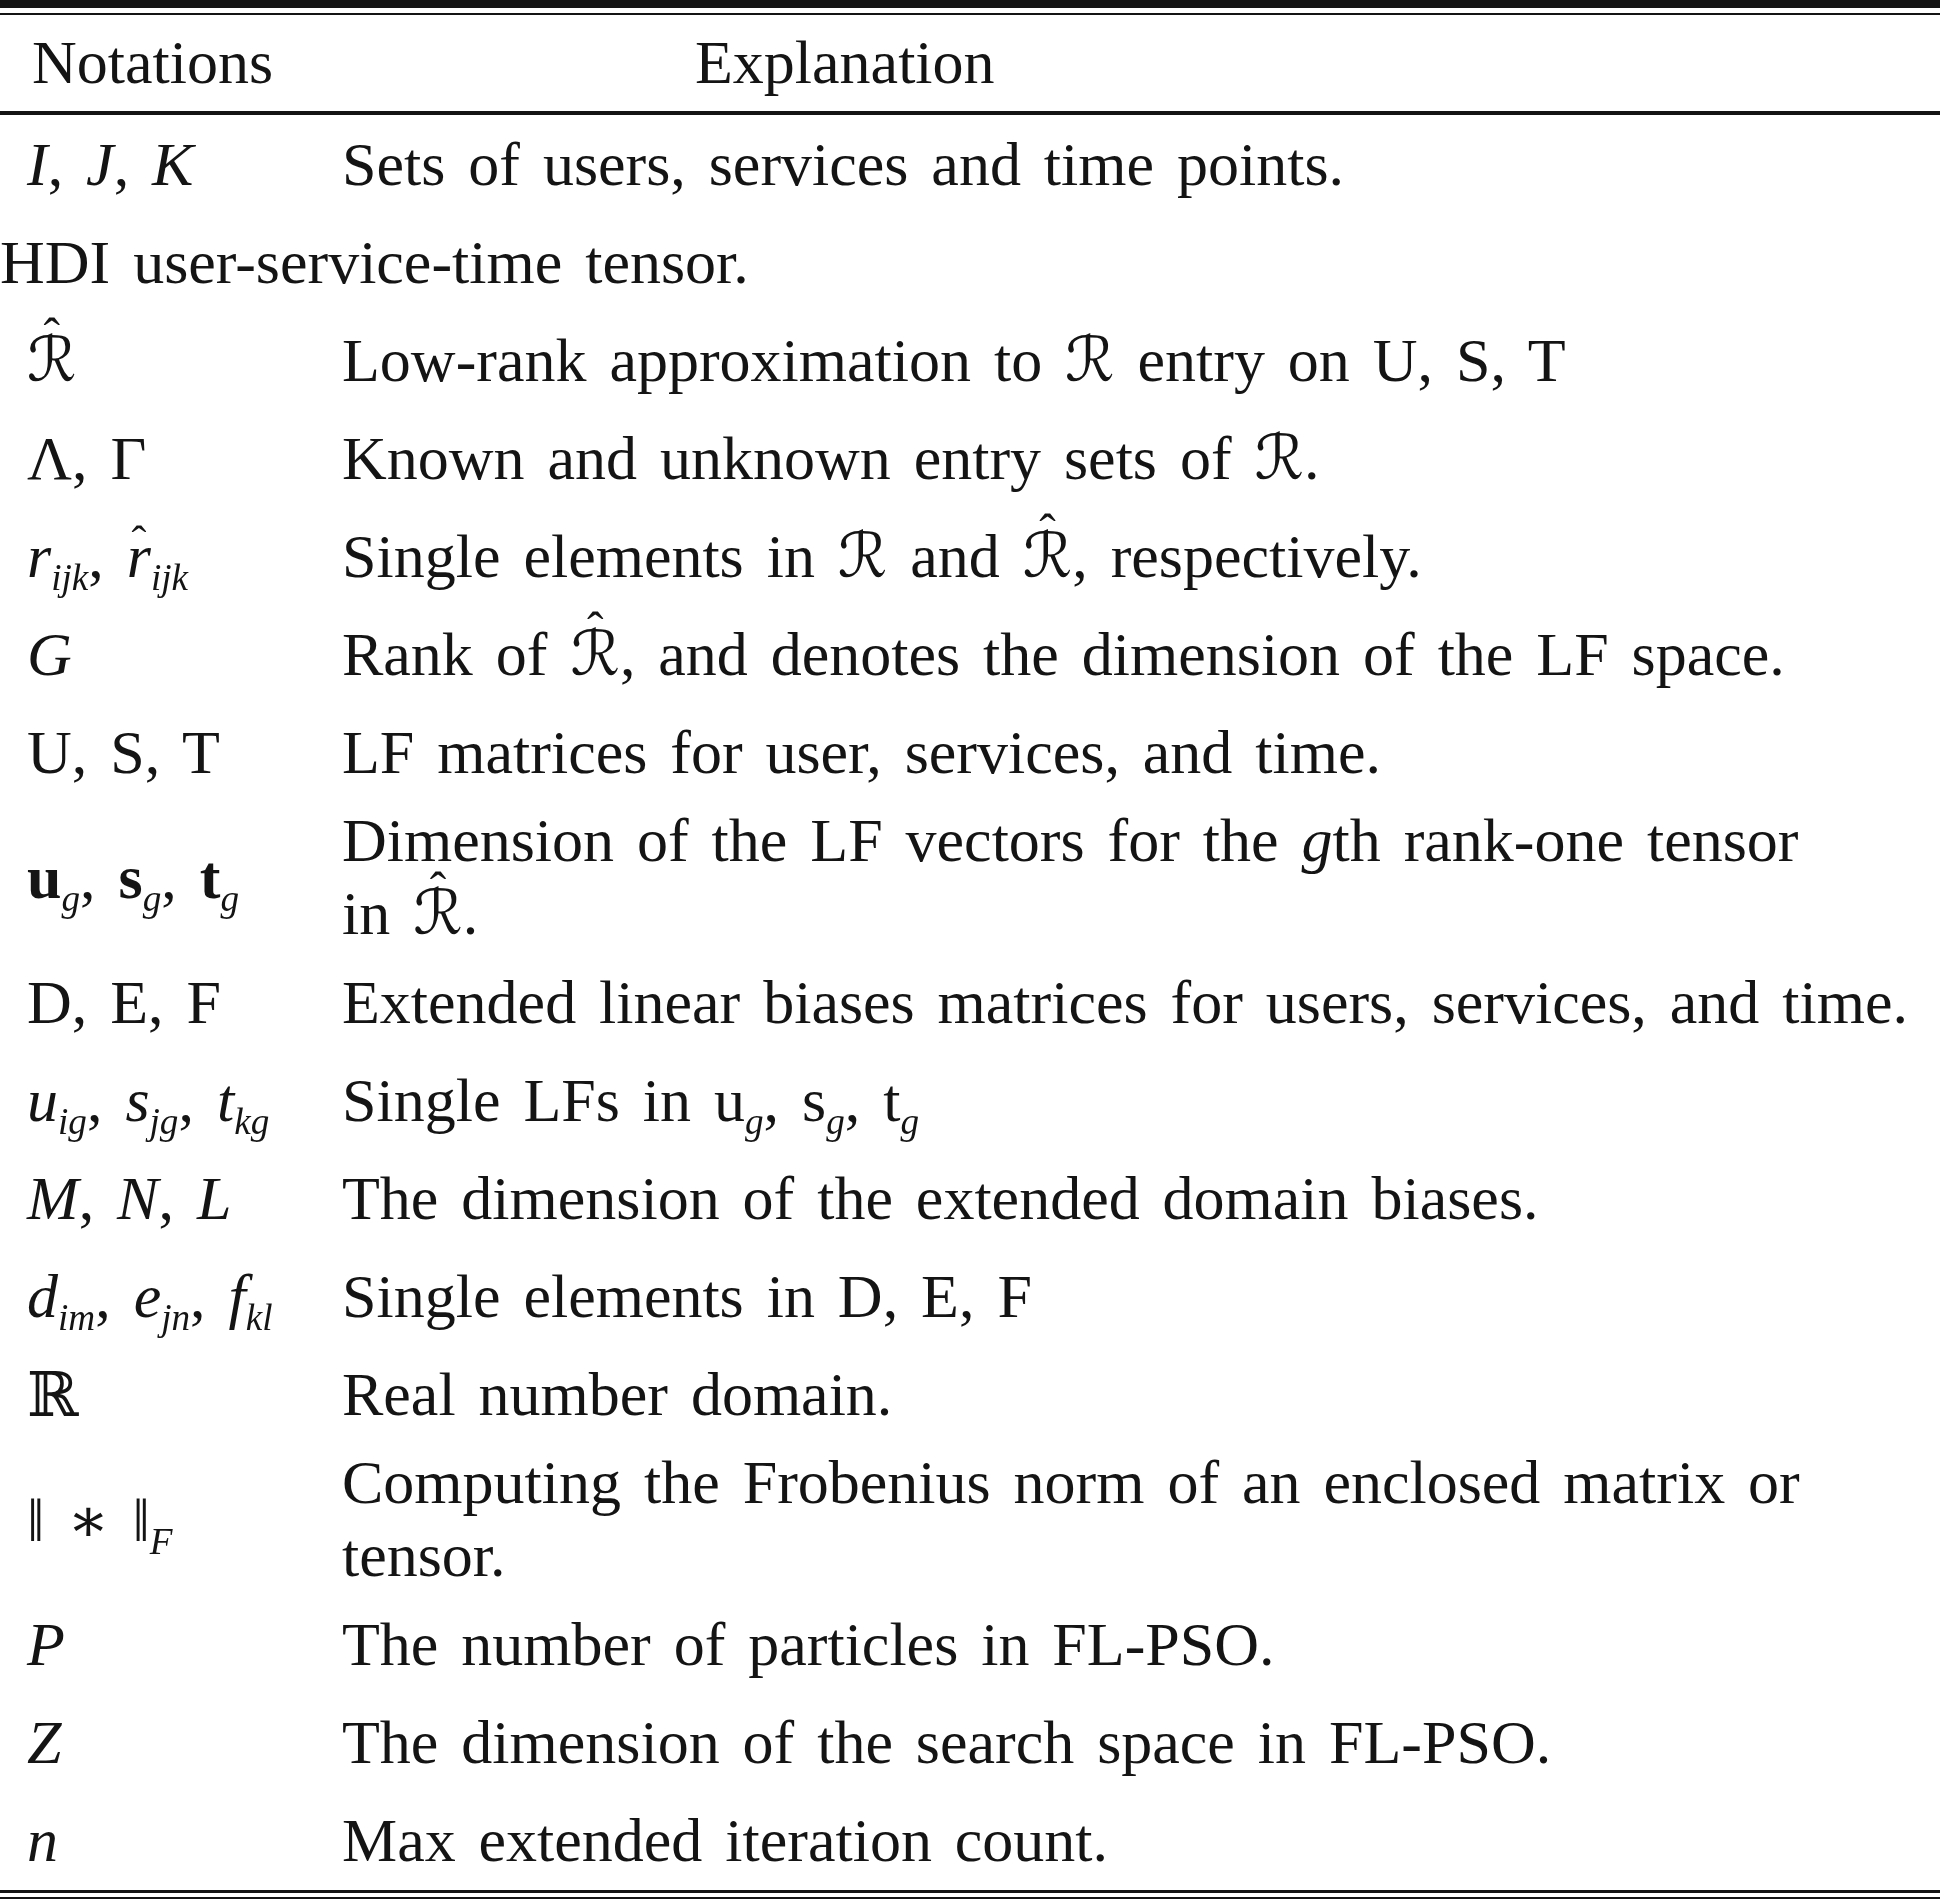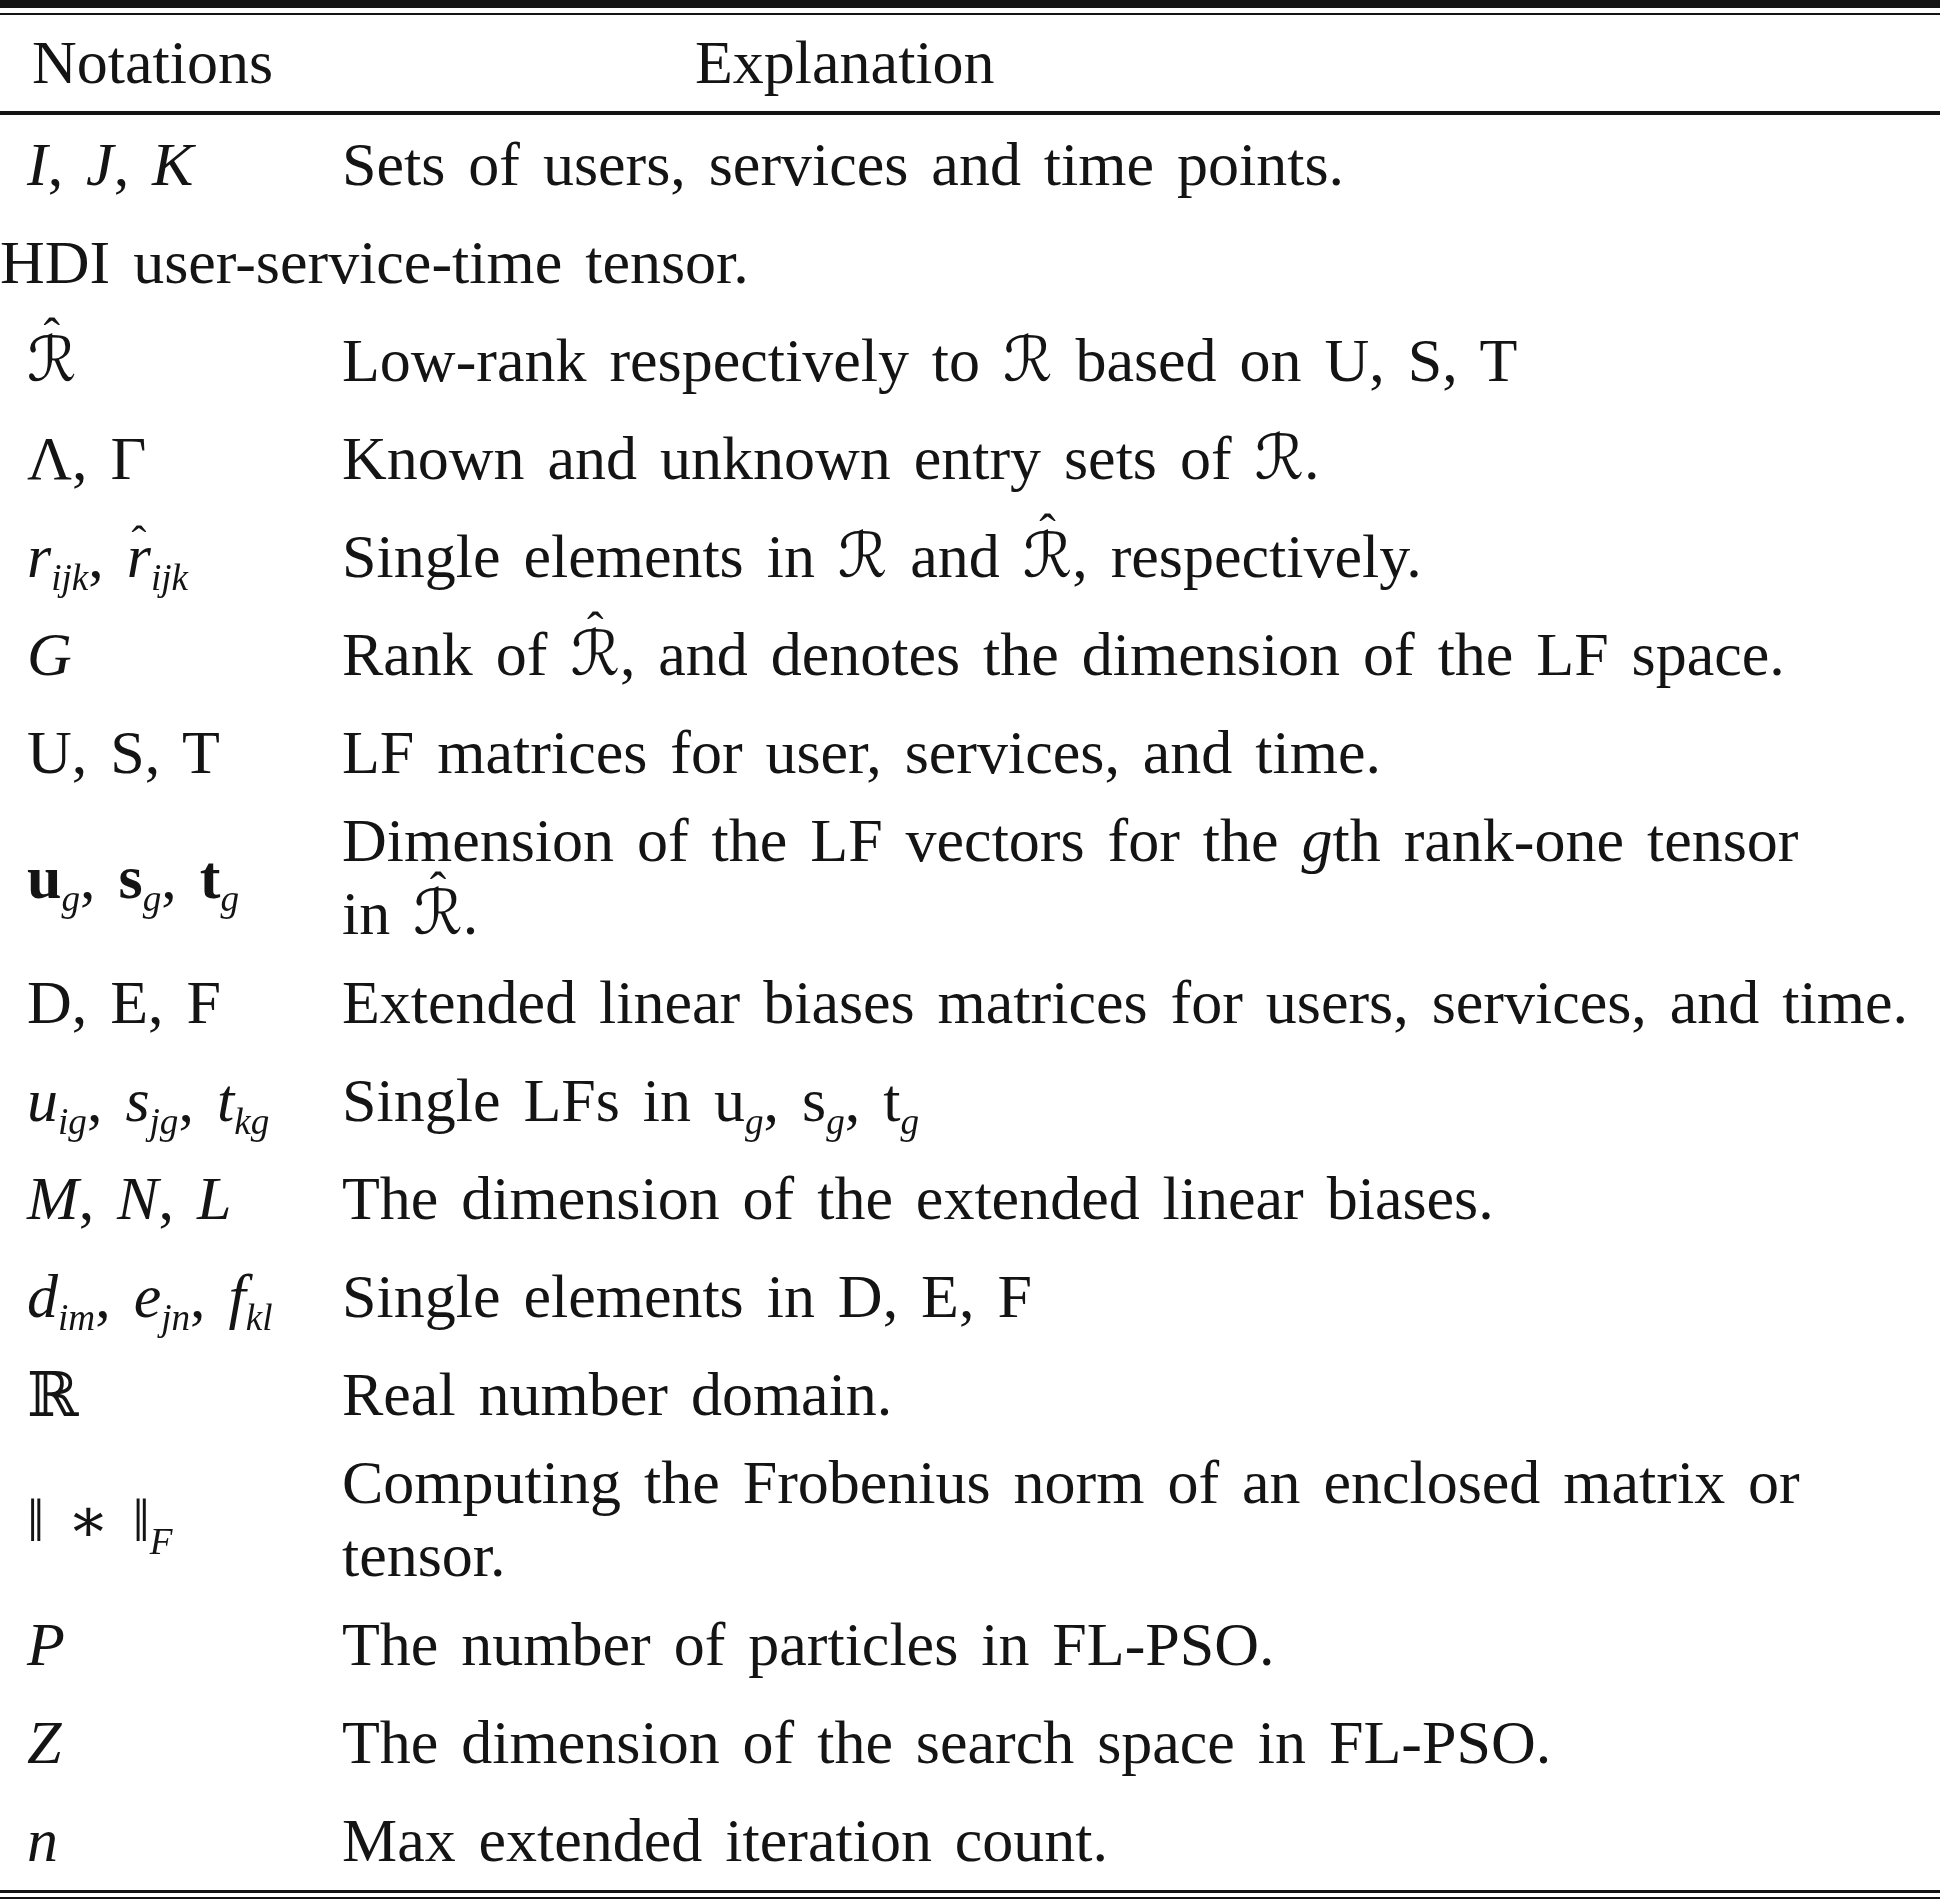--- a/index.html
+++ b/index.html
@@ -66,21 +66,21 @@
   <div class="rows" id="rows">
       <div class="row">
         <div class="cell notation-cell"><i>I</i>, <i>J</i>, <i>K</i></div>
         <div class="cell explanation-cell">Sets of users, services and time points.</div>
       </div>
       <div class="row">
         <div class="cell explanation-cell">HDI user-service-time tensor.</div>
       </div>
       <div class="row">
         <div class="cell notation-cell"><span class="hat"><span class="mark">ˆ</span>ℛ</span></div>
-        <div class="cell explanation-cell">Low-rank respectively to ℛ based on U, S, T</div>
+        <div class="cell explanation-cell">Low-rank approximation to ℛ entry on U, S, T</div>
       </div>
       <div class="row">
         <div class="cell notation-cell">Λ, Γ</div>
         <div class="cell explanation-cell">Known and unknown entry sets of ℛ.</div>
       </div>
       <div class="row">
         <div class="cell notation-cell"><i>r</i><sub><i>ijk</i></sub>, <span class="hat low"><span class="mark">ˆ</span><i>r</i></span><sub><i>ijk</i></sub></div>
         <div class="cell explanation-cell">Single elements in ℛ and <span class="hat"><span class="mark">ˆ</span>ℛ</span>, respectively.</div>
       </div>
       <div class="row">
@@ -98,21 +98,21 @@
       <div class="row">
         <div class="cell notation-cell">D, E, F</div>
         <div class="cell explanation-cell">Extended linear biases matrices for users, services, and time.</div>
       </div>
       <div class="row">
         <div class="cell notation-cell"><i>u</i><sub><i>ig</i></sub>, <i>s</i><sub><i>jg</i></sub>, <i>t</i><sub><i>kg</i></sub></div>
         <div class="cell explanation-cell">Single LFs in u<sub><i>g</i></sub>, s<sub><i>g</i></sub>, t<sub><i>g</i></sub></div>
       </div>
       <div class="row">
         <div class="cell notation-cell"><i>M</i>, <i>N</i>, <i>L</i></div>
-        <div class="cell explanation-cell">The dimension of the extended linear biases.</div>
+        <div class="cell explanation-cell">The dimension of the extended domain biases.</div>
       </div>
       <div class="row">
         <div class="cell notation-cell"><i>d</i><sub><i>im</i></sub>, <i>e</i><sub><i>jn</i></sub>, <i>f</i><sub><i>kl</i></sub></div>
         <div class="cell explanation-cell">Single elements in D, E, F</div>
       </div>
       <div class="row">
         <div class="cell notation-cell">ℝ</div>
         <div class="cell explanation-cell">Real number domain.</div>
       </div>
       <div class="row tall">

